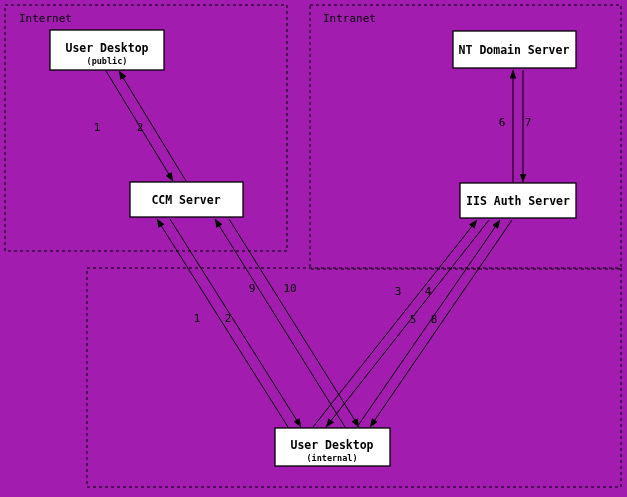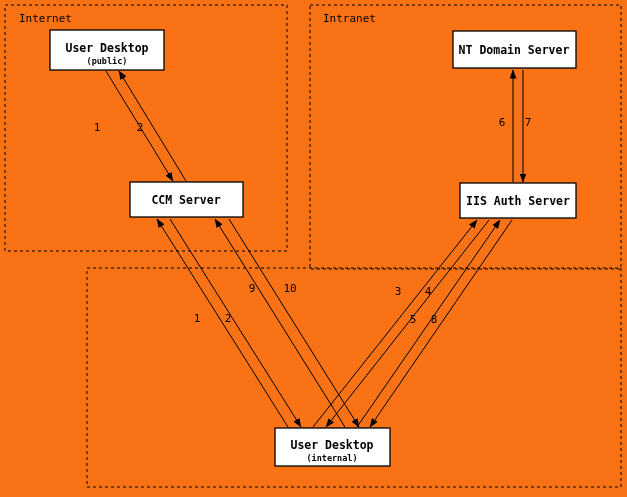--- a/index.html
+++ b/index.html
@@ -7,21 +7,21 @@
     padding: 0;
     background: #ffffff;
   }
   body {
     font-family: "DejaVu Sans Mono", monospace;
   }
   #diagram-root {
     position: relative;
     width: 627px;
     height: 497px;
-    background: #f97316;
+    background: #a21caf;
     overflow: hidden;
   }
   svg#net-diagram {
     display: block;
     width: 627px;
     height: 497px;
   }
   .zone-rect {
     fill: none;
     stroke: #000000;

